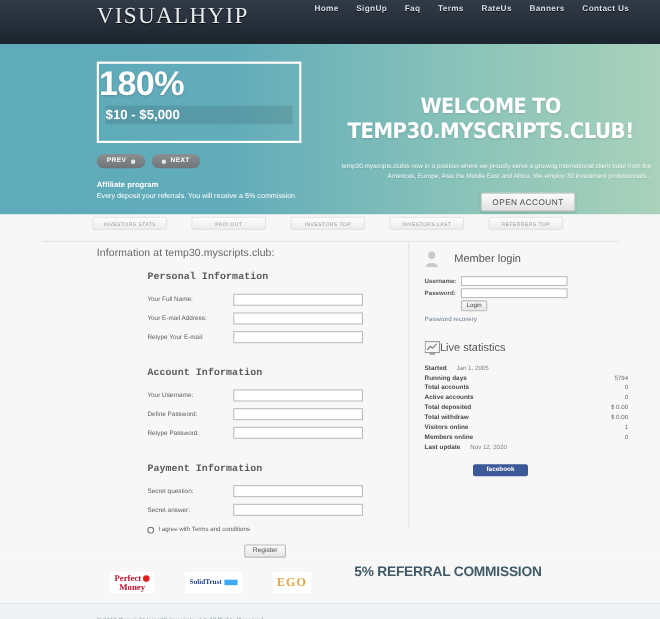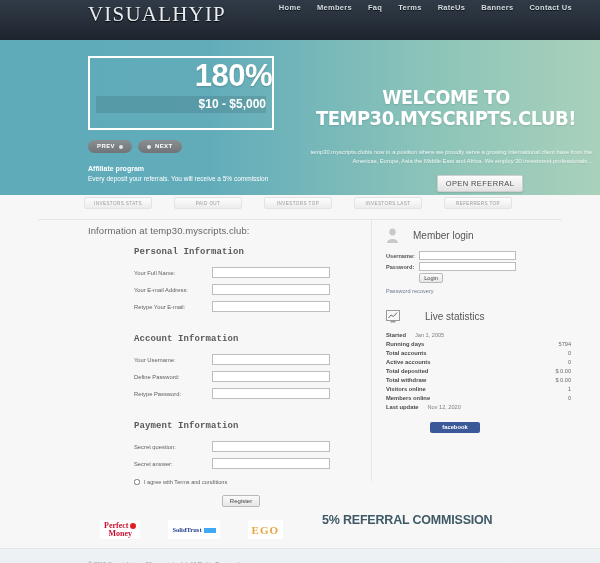--- a/index.html
+++ b/index.html
@@ -34,21 +34,21 @@
   
   .banner {
     position: relative; width: 600px; height: 155px;
     background: linear-gradient(to right, #5fabba 0%, #62acba 35%, #8cc4b9 72%, #a9d1bb 100%);
     overflow: hidden;
   }
   .slide-box {
     position: absolute; left: 88px; top: 16px;
     width: 186px; height: 74px;
     border: 2px solid #ffffff;
-    text-align: right;
+    text-align: left;
     padding-top: 2px;
   }
   .slide-pct {
     font-size: 31px; font-weight: bold; color:#fff; line-height: 32px;
     letter-spacing: -.5px; text-shadow: 0 1px 2px rgba(0,0,0,.18);
   }
   .slide-after {
     font-size: 14px; font-weight: bold; color:#fff; line-height: 16px;
     text-shadow: 0 1px 1px rgba(0,0,0,.15);
   }
@@ -142,21 +142,21 @@
   .login-row label { width: 33px; font-size: 5.6px; color: #555; font-weight: bold; }
   .login-row input { width: 97px; height: 9px; border:1px solid #bdbdbd; background:#fff; font-size:6px; padding:0 2px; }
   .login-btn {
     margin-left: 33px; width: 24px; height: 10px; line-height: 9px; text-align:center;
     background: linear-gradient(to bottom,#fbfbfb,#e6e6e6);
     border: 1px solid #b9b9b9; border-radius:2px; font-size: 5.6px; color:#444;
   }
   .pwd-rec { display:block; margin-top: 5px; font-size: 5.6px; color:#6b7d93; text-decoration:none; }
 
   .stats { margin-top: 16px; }
-  .stats-head { display:flex; align-items:center; gap: 25px; margin-bottom: 7px; }
+  .stats-head { display:flex; align-items:center; gap: 0; margin-bottom: 7px; }
   .stats-head h3 { margin:0; font-size:10px; font-weight:normal; color:#555; }
   .stat { display:flex; justify-content:space-between; align-items:baseline; padding: 1.5px 0; }
   .stat .k { font-size: 5.8px; font-weight: bold; color: #4a4a4a; }
   .stat .v { font-size: 5.6px; color: #6a6a6a; }
   .stat.inline { justify-content:flex-start; gap: 9px; }
   .stat.inline .v { color:#808080; }
   .fb {
     display:block; margin: 11px 0 0 44px;
     width: 50px; height: 11px; line-height:10px; text-align:center;
     background:#3b5998; color:#fff; font-size: 5.8px; font-weight:bold;
@@ -188,21 +188,21 @@
 </style>
 </head>
 <body>
 
 <div class="page">
 
   <div class="header">
     <div class="logo">VISUALHYIP</div>
     <div class="nav">
       <a href="#">Home</a>
-      <a href="#">Members</a>
+      <a href="#">SignUp</a>
       <a href="#">Faq</a>
       <a href="#">Terms</a>
       <a href="#">RateUs</a>
       <a href="#">Banners</a>
       <a href="#">Contact Us</a>
     </div>
   </div>
 
   <div class="banner">
     <div class="slide-box">
@@ -224,21 +224,21 @@
     <div class="aff">
       <div class="aff-title">Affiliate program</div>
       <div class="aff-sub">Every deposit your referrals. You will receive a 5% commission</div>
     </div>
 
     <div class="welcome">
       <div class="welcome-1">WELCOME TO</div>
       <div class="welcome-2">TEMP30.MYSCRIPTS.CLUB!</div>
     </div>
     <div class="welcome-text">temp30.myscripts.clubis now in a position where we proudly serve a growing international client base from the Americas, Europe, Asia the Middle East and Africa. We employ 30 investment professionals...</div>
-    <div class="open-acct">OPEN REFERRAL</div>
+    <div class="open-acct">OPEN ACCOUNT</div>
 
   </div>
 
   <div class="content">
 
     <div class="tabs">
       <div class="tab">INVESTORS STATS</div>
       <div class="tab">PAID OUT</div>
       <div class="tab">INVESTORS TOP</div>
       <div class="tab">INVESTORS LAST</div>

